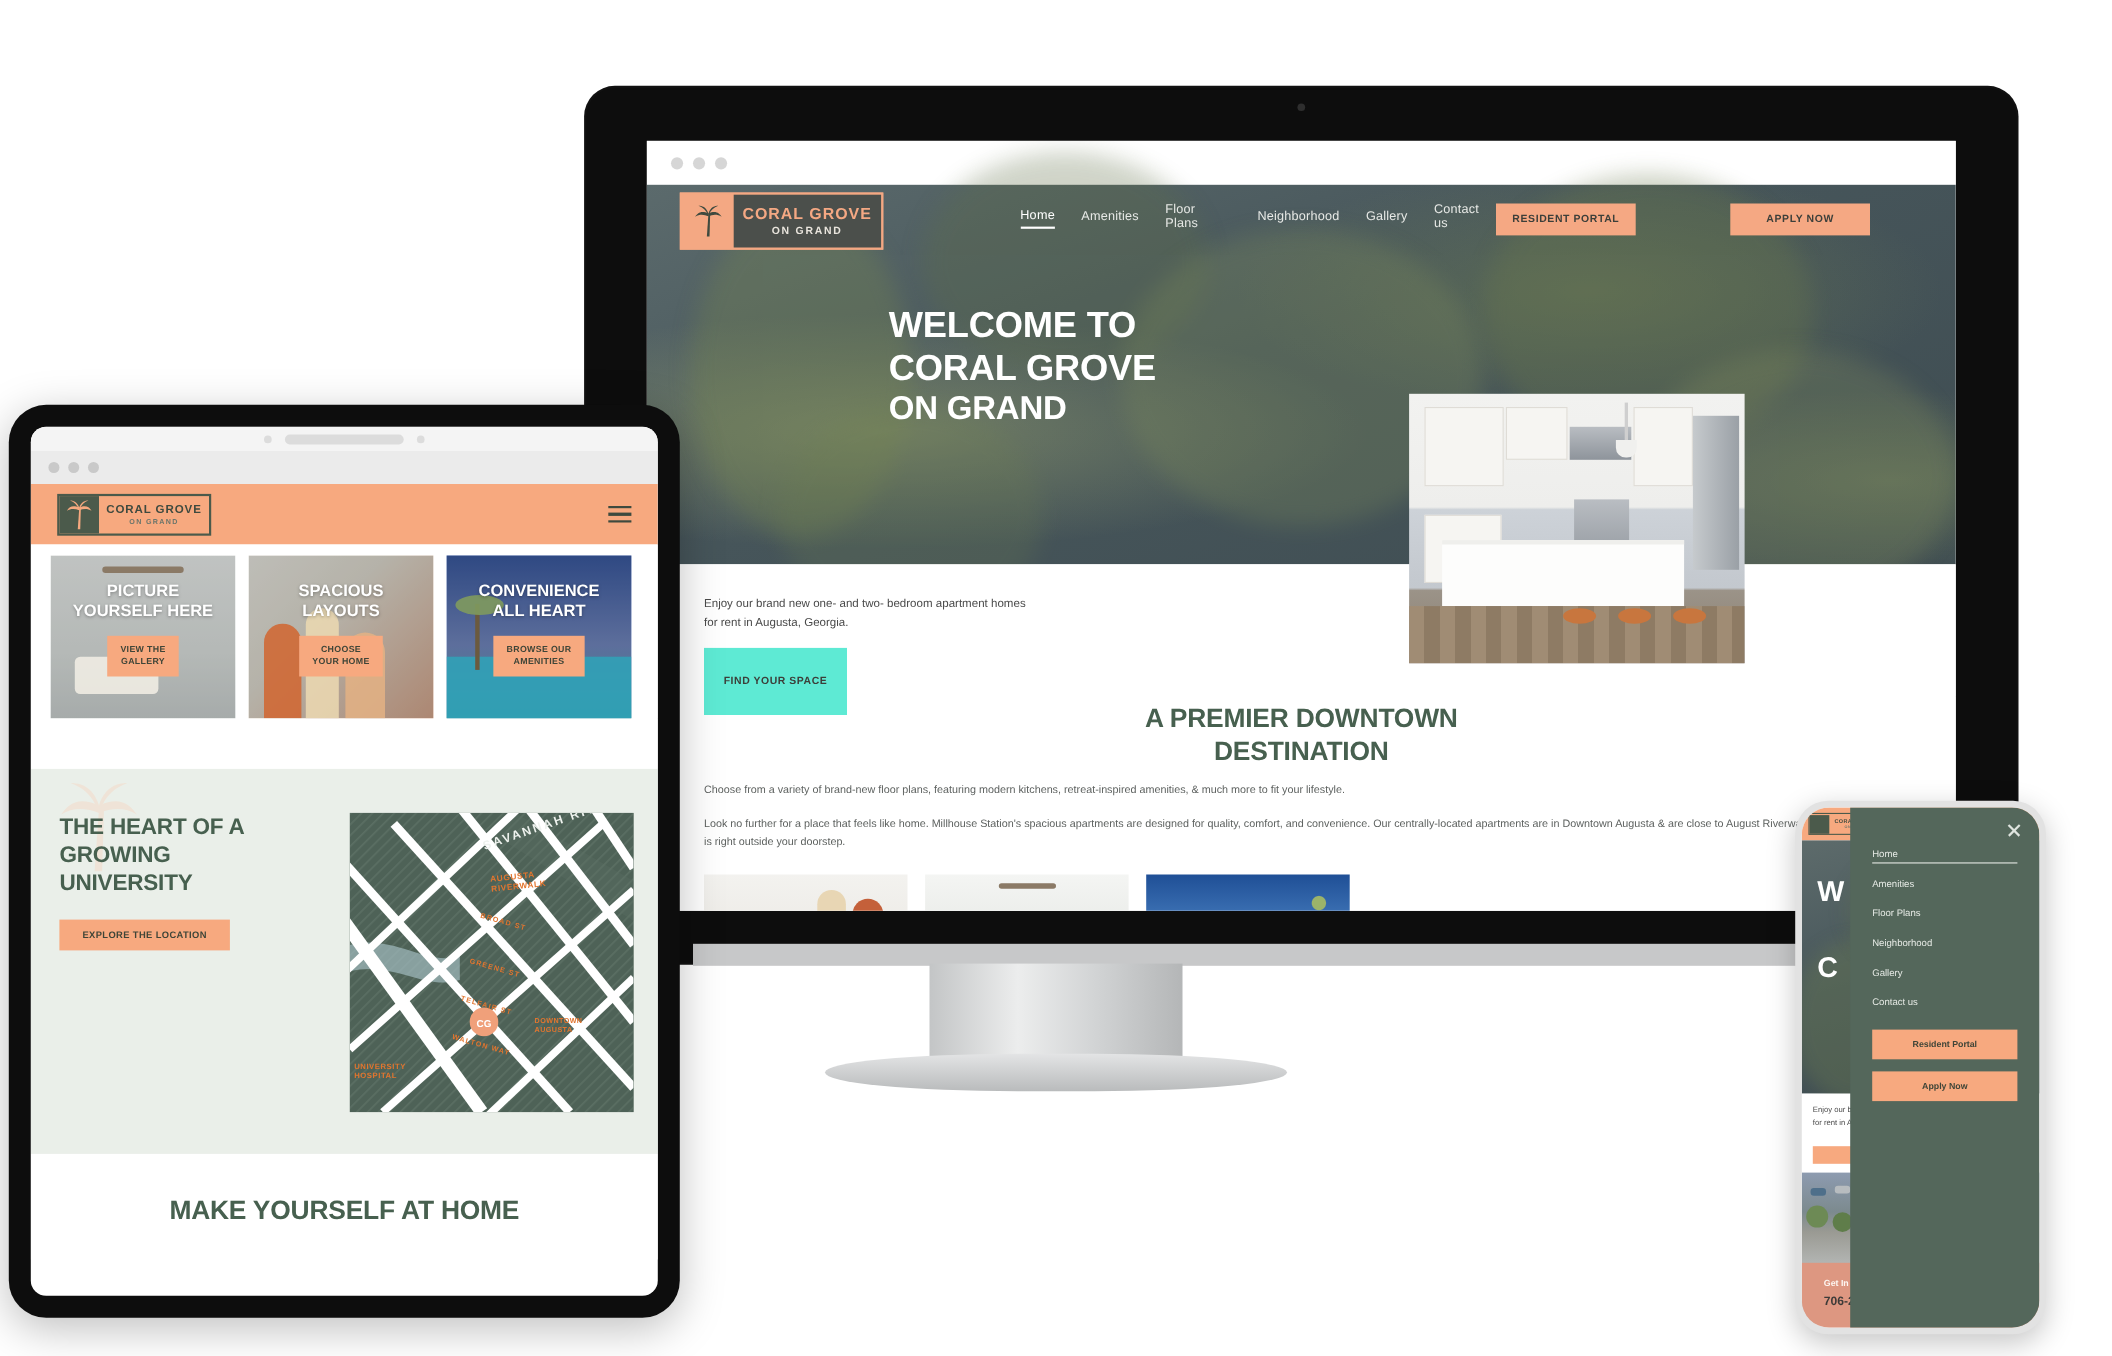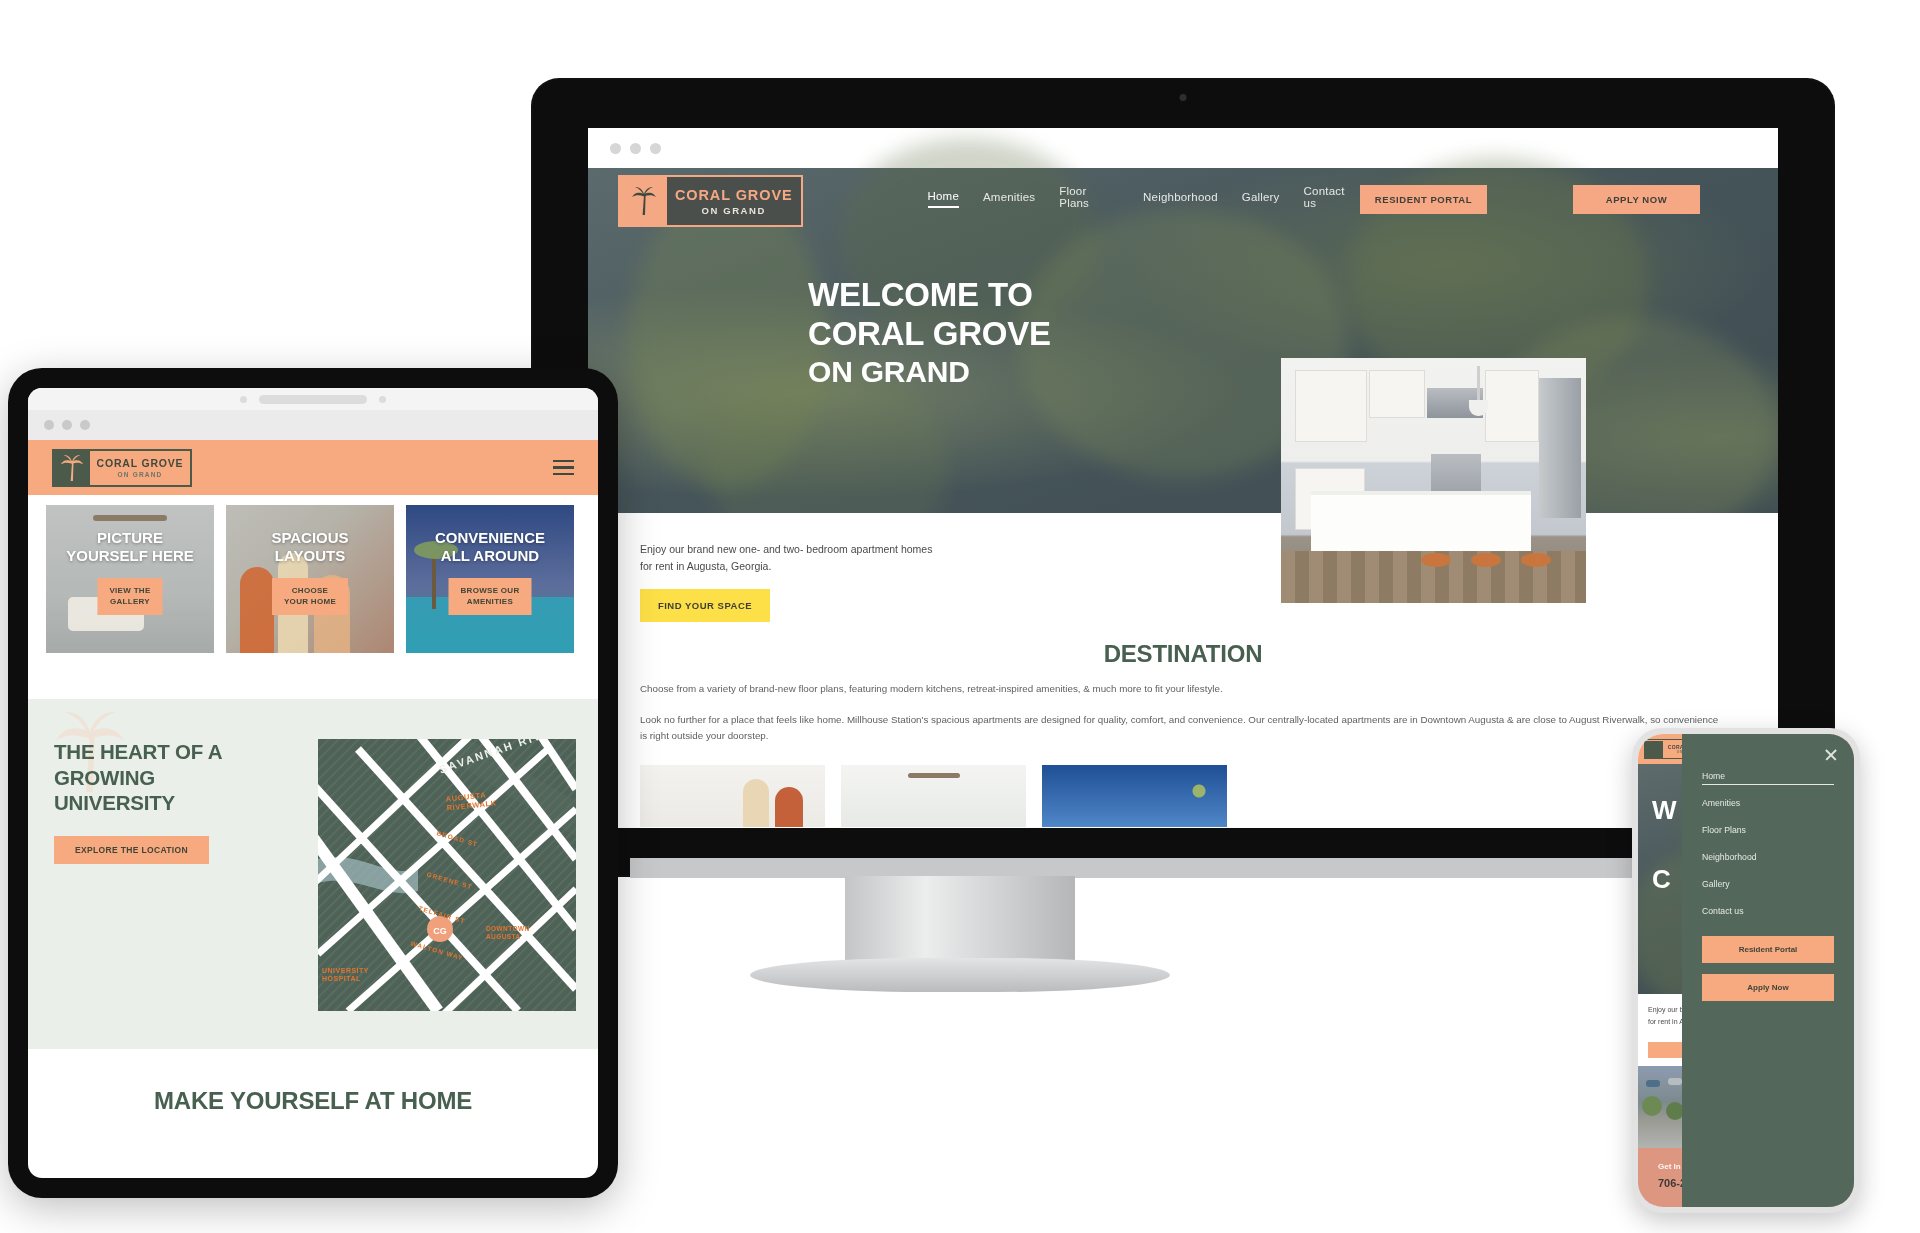--- a/index.html
+++ b/index.html
@@ -72,22 +72,22 @@
   }
   .kitchen-cab { position:absolute; background:#f6f5f2; border:1px solid #dfdcd6; }
   .kitchen-appl { position:absolute; background:linear-gradient(180deg,#b9bdc2,#8e949b); }
   .kitchen-isl { position:absolute; left:30px; bottom:52px; width:220px; height:60px; background:#fdfdfc; border-top:4px solid #efefec; }
   .kitchen-floor { position:absolute; left:0; bottom:0; width:100%; height:52px; background:repeating-linear-gradient(90deg,#a08c74 0 14px,#8e7b64 14px 28px); }
   .stool { position:absolute; bottom:36px; width:30px; height:14px; border-radius:50%; background:#c8763e; }
 
   .intro { background:#fff; padding:28px 52px 0 52px; position:relative; height:120px;}
   .intro p { color:#4a4a4a; font-size:10.5px; line-height:1.65; max-width:295px; }
   .btn-coral-wide {
-    margin-top:13px; background:#fde047; color:#3c3f3a; border:none; font-weight:800;
-    font-size:9.5px; letter-spacing:.5px; padding:11px 0; width:130px; text-align:center; cursor:pointer;
+    margin-top:13px; background:#5eead4; color:#3c3f3a; border:none; font-weight:800;
+    font-size:9.5px; letter-spacing:.5px; padding:25px 0; width:130px; text-align:center; cursor:pointer;
     font-family:"Liberation Sans", sans-serif;
   }
 
   .section2 { background:#fff; padding:6px 52px 0 52px; }
   .sec-h2 { color:#47604f; font-weight:800; font-size:24px; text-align:center; line-height:1.25; letter-spacing:-.2px; }
   .sec-p { color:#5e6260; font-size:9.8px; line-height:1.7; margin-top:14px; }
   .sec-p.second { margin-top:12px; }
   .thumb-row { display:flex; gap:16px; margin-top:20px; }
   .thumb { width:185px; height:62px; }
   .thumb.t1 { background:linear-gradient(180deg,#f3f2ef 0%,#eceae5 100%); position:relative; overflow:hidden; }
@@ -283,20 +283,21 @@
           <div style="position:absolute;left:196px;top:8px;width:3px;height:34px;background:#cfcfcf;"></div>
           <div style="position:absolute;left:188px;top:42px;width:19px;height:16px;border-radius:0 0 9px 9px;background:#f0f0ee;"></div>
         </div>
 
         <div class="intro">
           <p>Enjoy our brand new one- and two- bedroom apartment homes for rent in Augusta, Georgia.</p>
           <button class="btn-coral-wide">FIND YOUR SPACE</button>
         </div>
 
         <div class="section2">
+          <div class="sec-h2">A PREMIER DOWNTOWN</div>
           <div class="sec-h2">DESTINATION</div>
           <p class="sec-p second">Choose from a variety of brand-new floor plans, featuring modern kitchens, retreat-inspired amenities, &amp; much more to fit your lifestyle.</p>
           <p class="sec-p">Look no further for a place that feels like home. Millhouse Station's spacious apartments are designed for quality, comfort, and convenience. Our centrally-located apartments are in Downtown Augusta &amp; are close to August Riverwalk, so convenience is right outside your doorstep.</p>
           <div class="thumb-row">
             <div class="thumb t1"></div>
             <div class="thumb t2"></div>
             <div class="thumb t3"></div>
           </div>
         </div>
       </div>
@@ -370,21 +371,21 @@
             <span>CHOOSE</span><br><span>YOUR HOME</span>
           </button>
         </div>
 
         <div class="t-card bg3">
           <div class="ov"></div>
           <div style="position:absolute;left:0;bottom:0;width:100%;height:56px;background:#2fa3b8;opacity:.85"></div>
           <div style="position:absolute;left:26px;top:44px;width:4px;height:60px;background:#6b5a3e;"></div>
           <div style="position:absolute;left:8px;top:36px;width:44px;height:18px;border-radius:50%;background:#7f9a5e;opacity:.9"></div>
           <div class="ct">
-            <span>CONVENIENCE</span><br><span>ALL AROUND</span>
+            <span>CONVENIENCE</span><br><span>ALL HEART</span>
           </div>
           <button class="cb">
             <span>BROWSE OUR</span><br><span>AMENITIES</span>
           </button>
         </div>
       </div>
 
       <div class="t-gap"></div>
 
       <div class="t-community">

